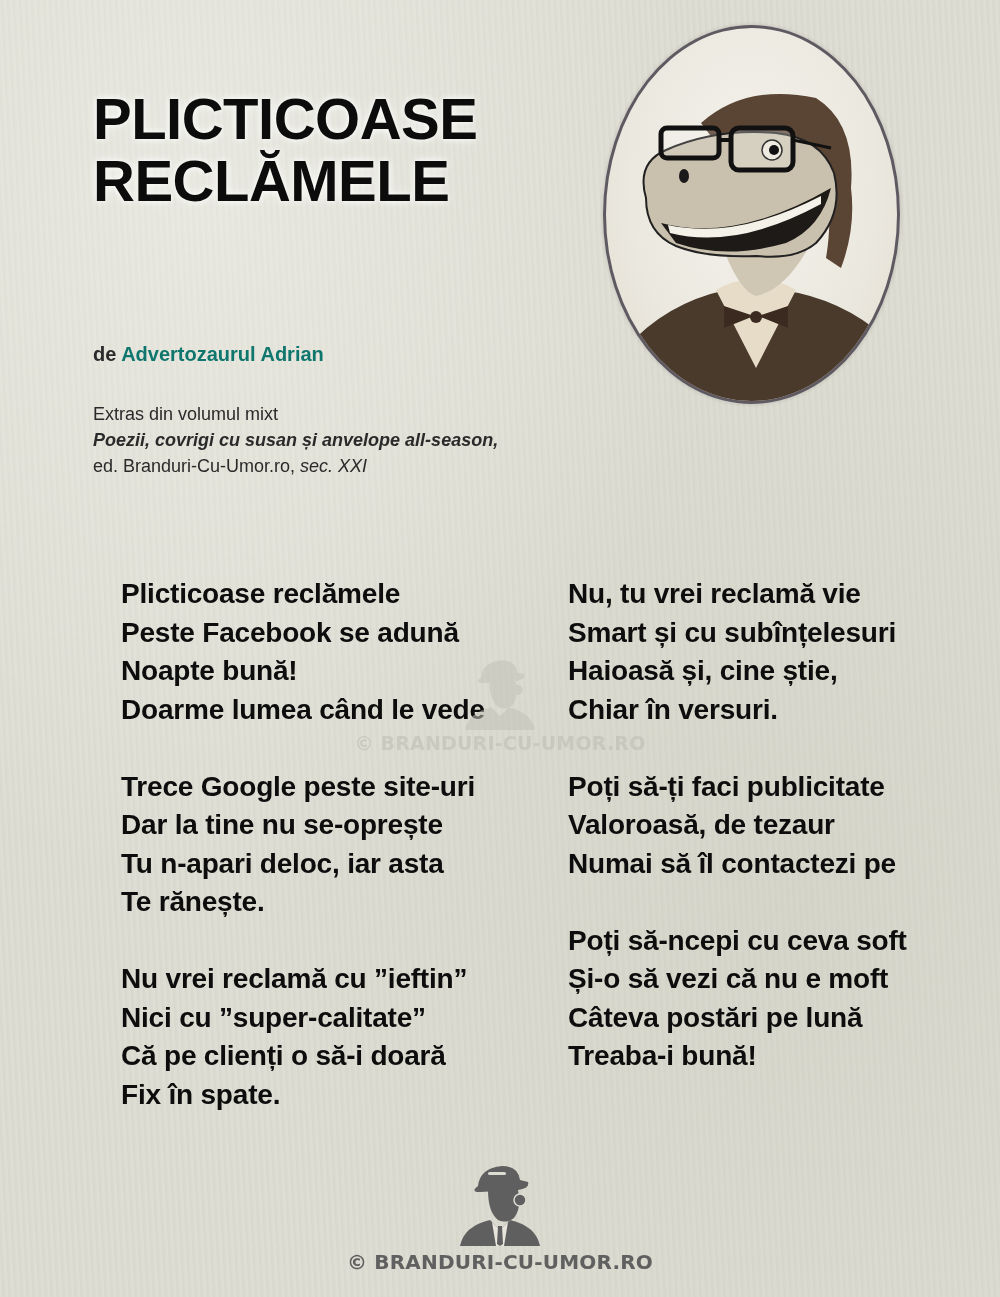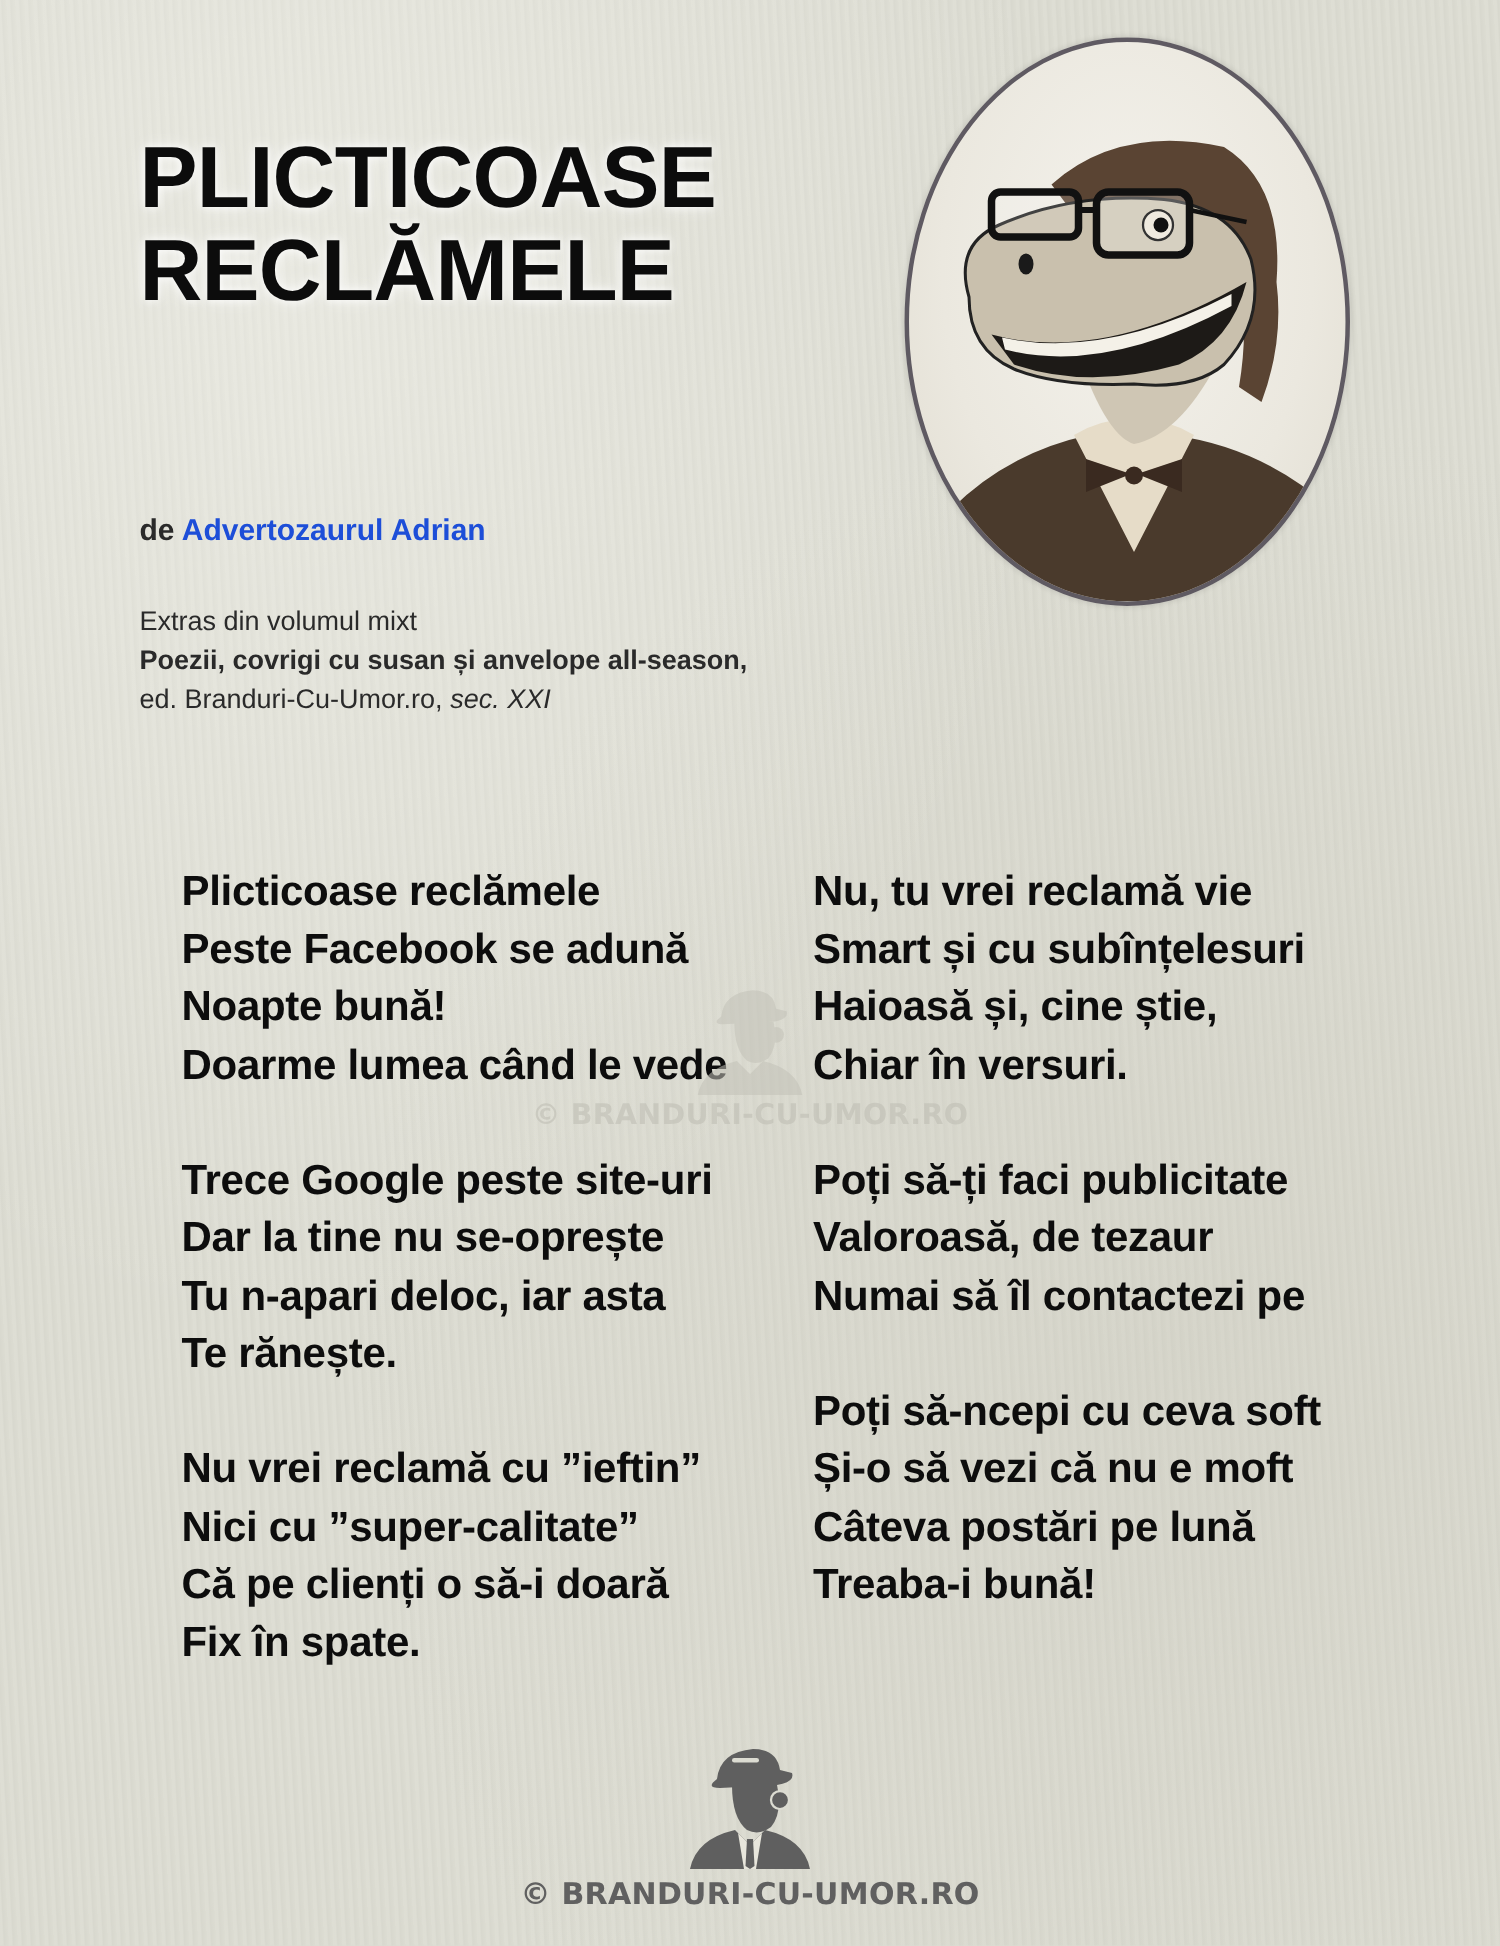--- a/index.html
+++ b/index.html
@@ -34,31 +34,31 @@
     }
     .title span { display: block; }
     .byline {
       position: absolute;
       left: 93px;
       top: 343px;
       font-size: 20px;
       font-weight: 700;
       color: #2a2a2a;
     }
-    .byline .author { color: #1d4ed8; }
+    .byline .author { color: #0f766e; }
     .source {
       position: absolute;
       left: 93px;
       top: 401px;
       font-size: 18px;
       line-height: 26px;
       color: #2a2a2a;
     }
     .source .line { display: block; }
-    .source .book { font-weight: 700; }
+    .source .book { font-weight: 700; font-style: italic; }
     .source .century { font-style: italic; }
 
     .portrait {
       position: absolute;
       left: 603px;
       top: 25px;
       width: 291px;
       height: 373px;
       border-radius: 50%;
       border: 3px solid #5f5a62;
@@ -71,21 +71,21 @@
     .poem {
       position: absolute;
       top: 575px;
       font-size: 28px;
       font-weight: 700;
       line-height: 38.5px;
       color: #0d0d0d;
       letter-spacing: -0.2px;
     }
     .poem.left { left: 121px; }
-    .poem.right { left: 542px; }
+    .poem.right { left: 568px; }
     .stanza { margin-bottom: 38.5px; }
     .stanza .verse { display: block; white-space: nowrap; }
 
     .watermark-mid {
       position: absolute;
       left: 350px;
       top: 655px;
       width: 300px;
       height: 110px;
       text-align: center;

